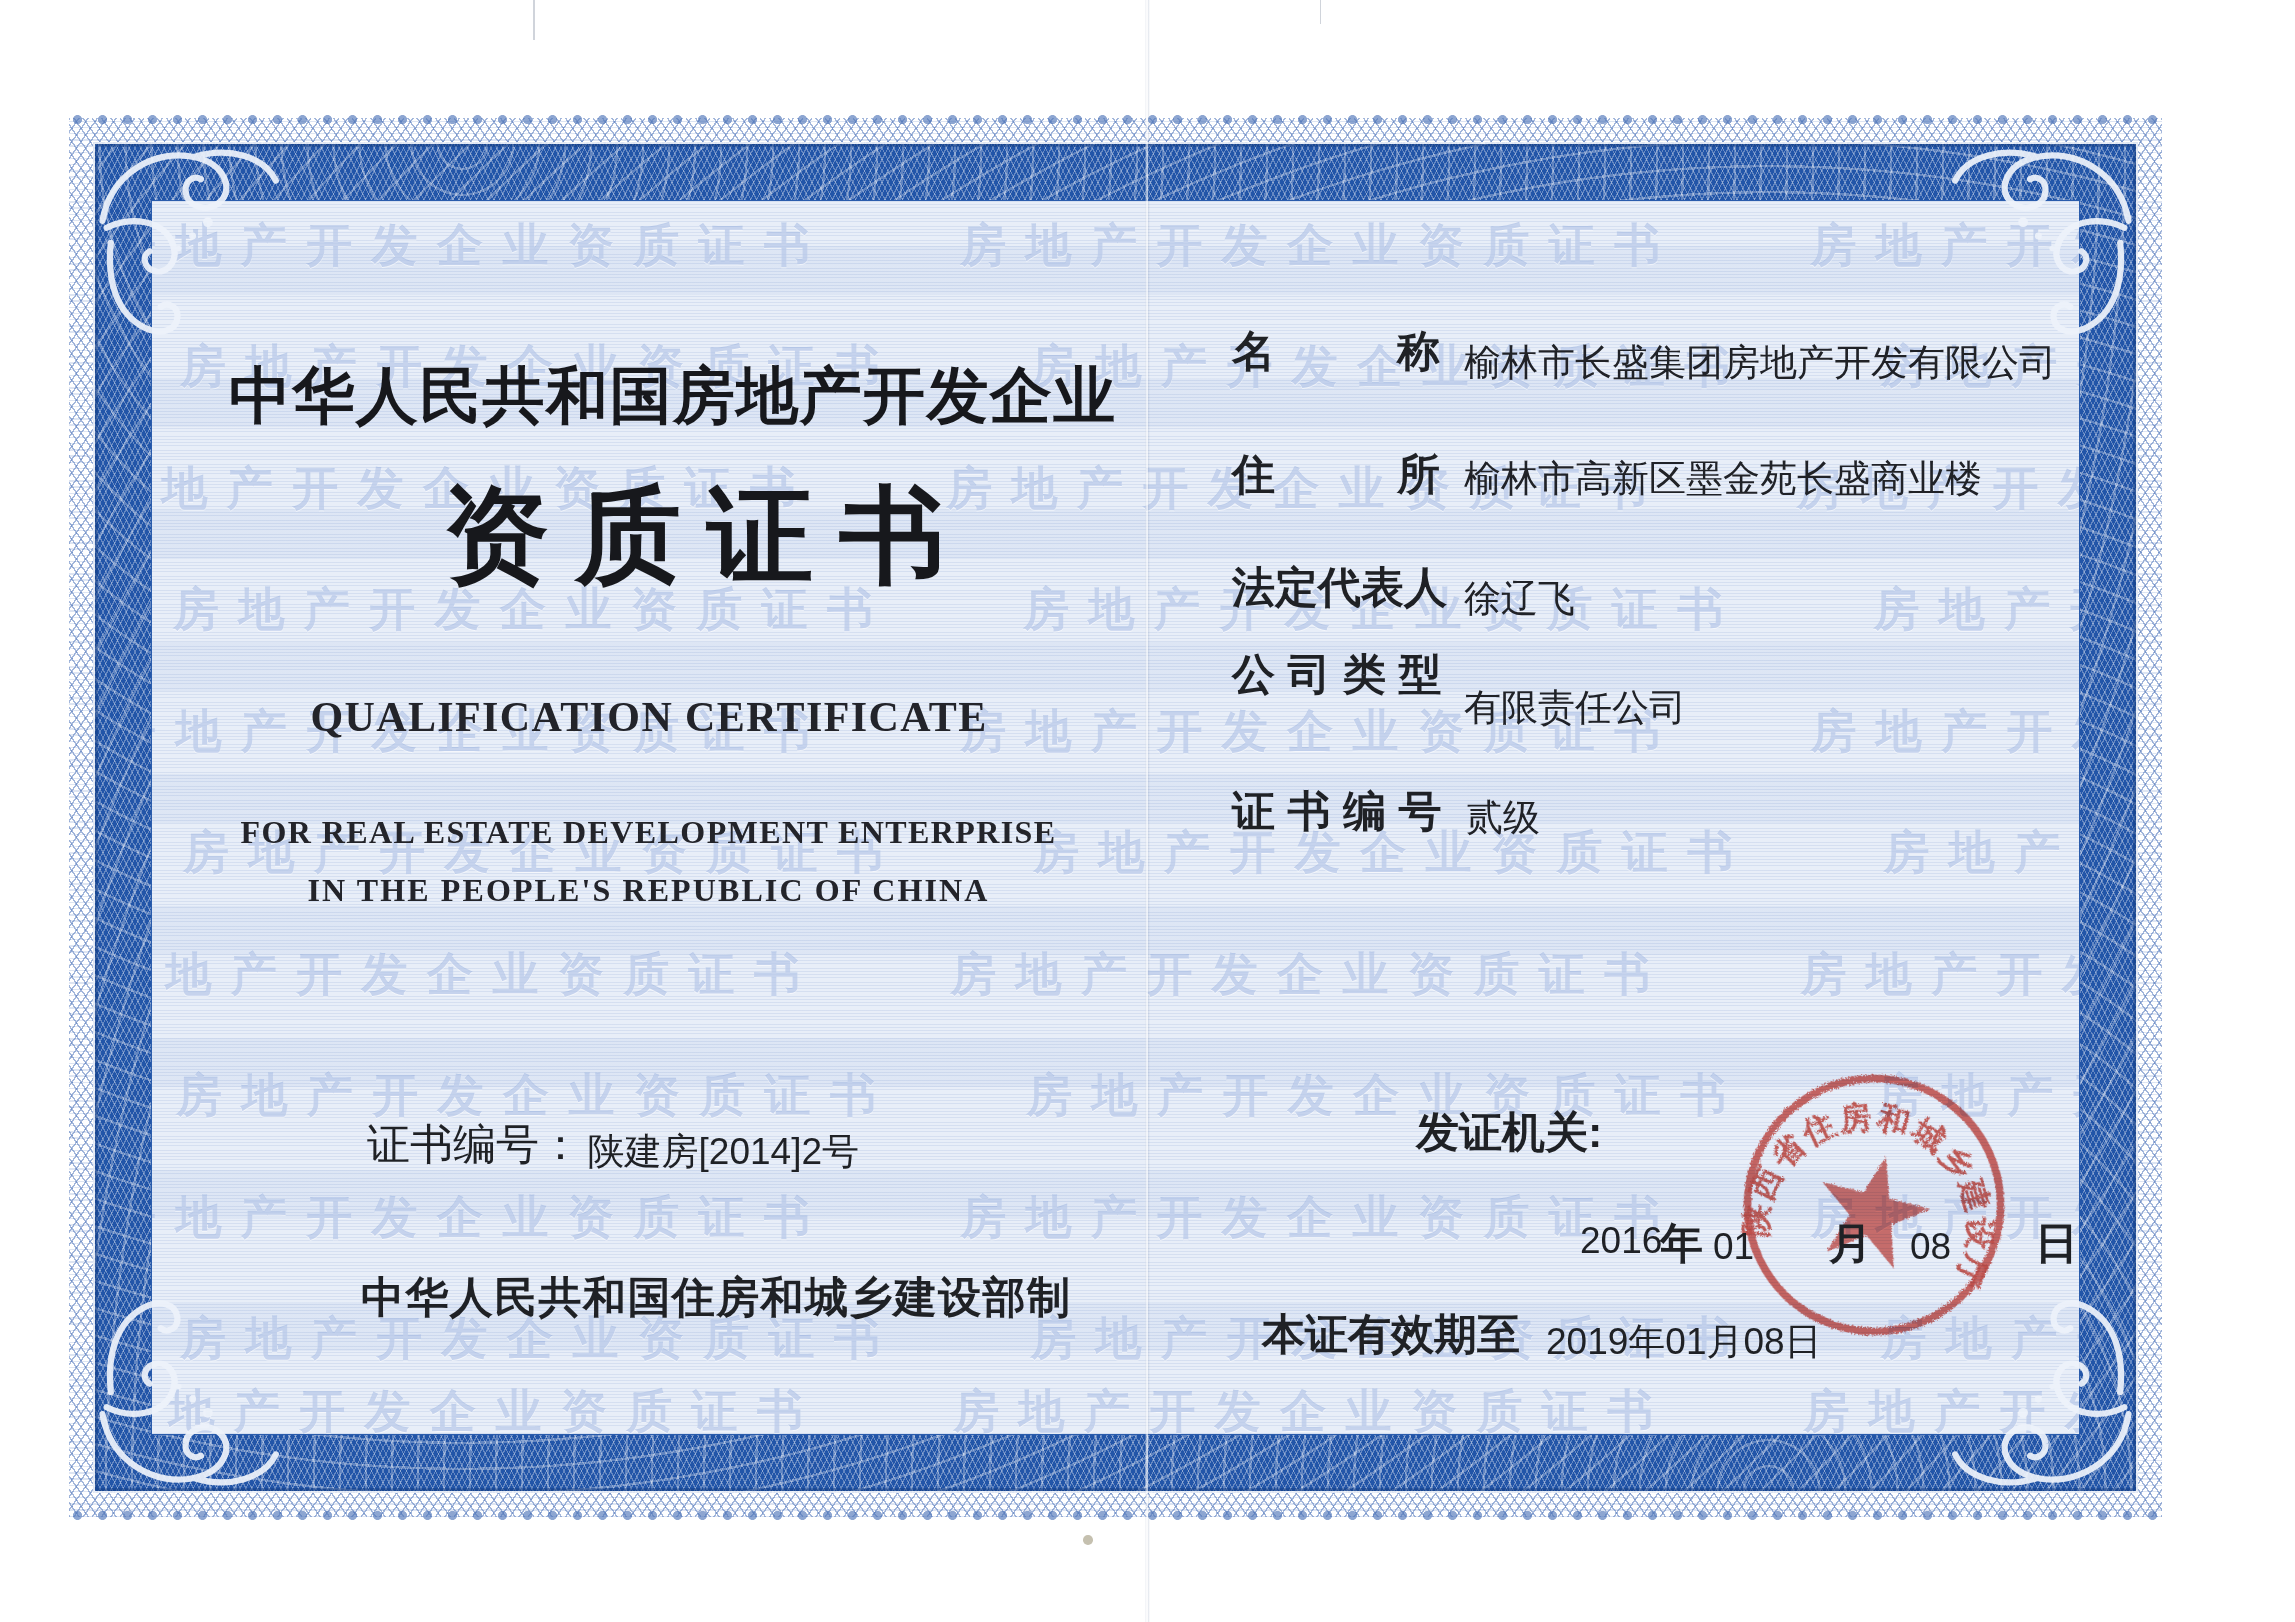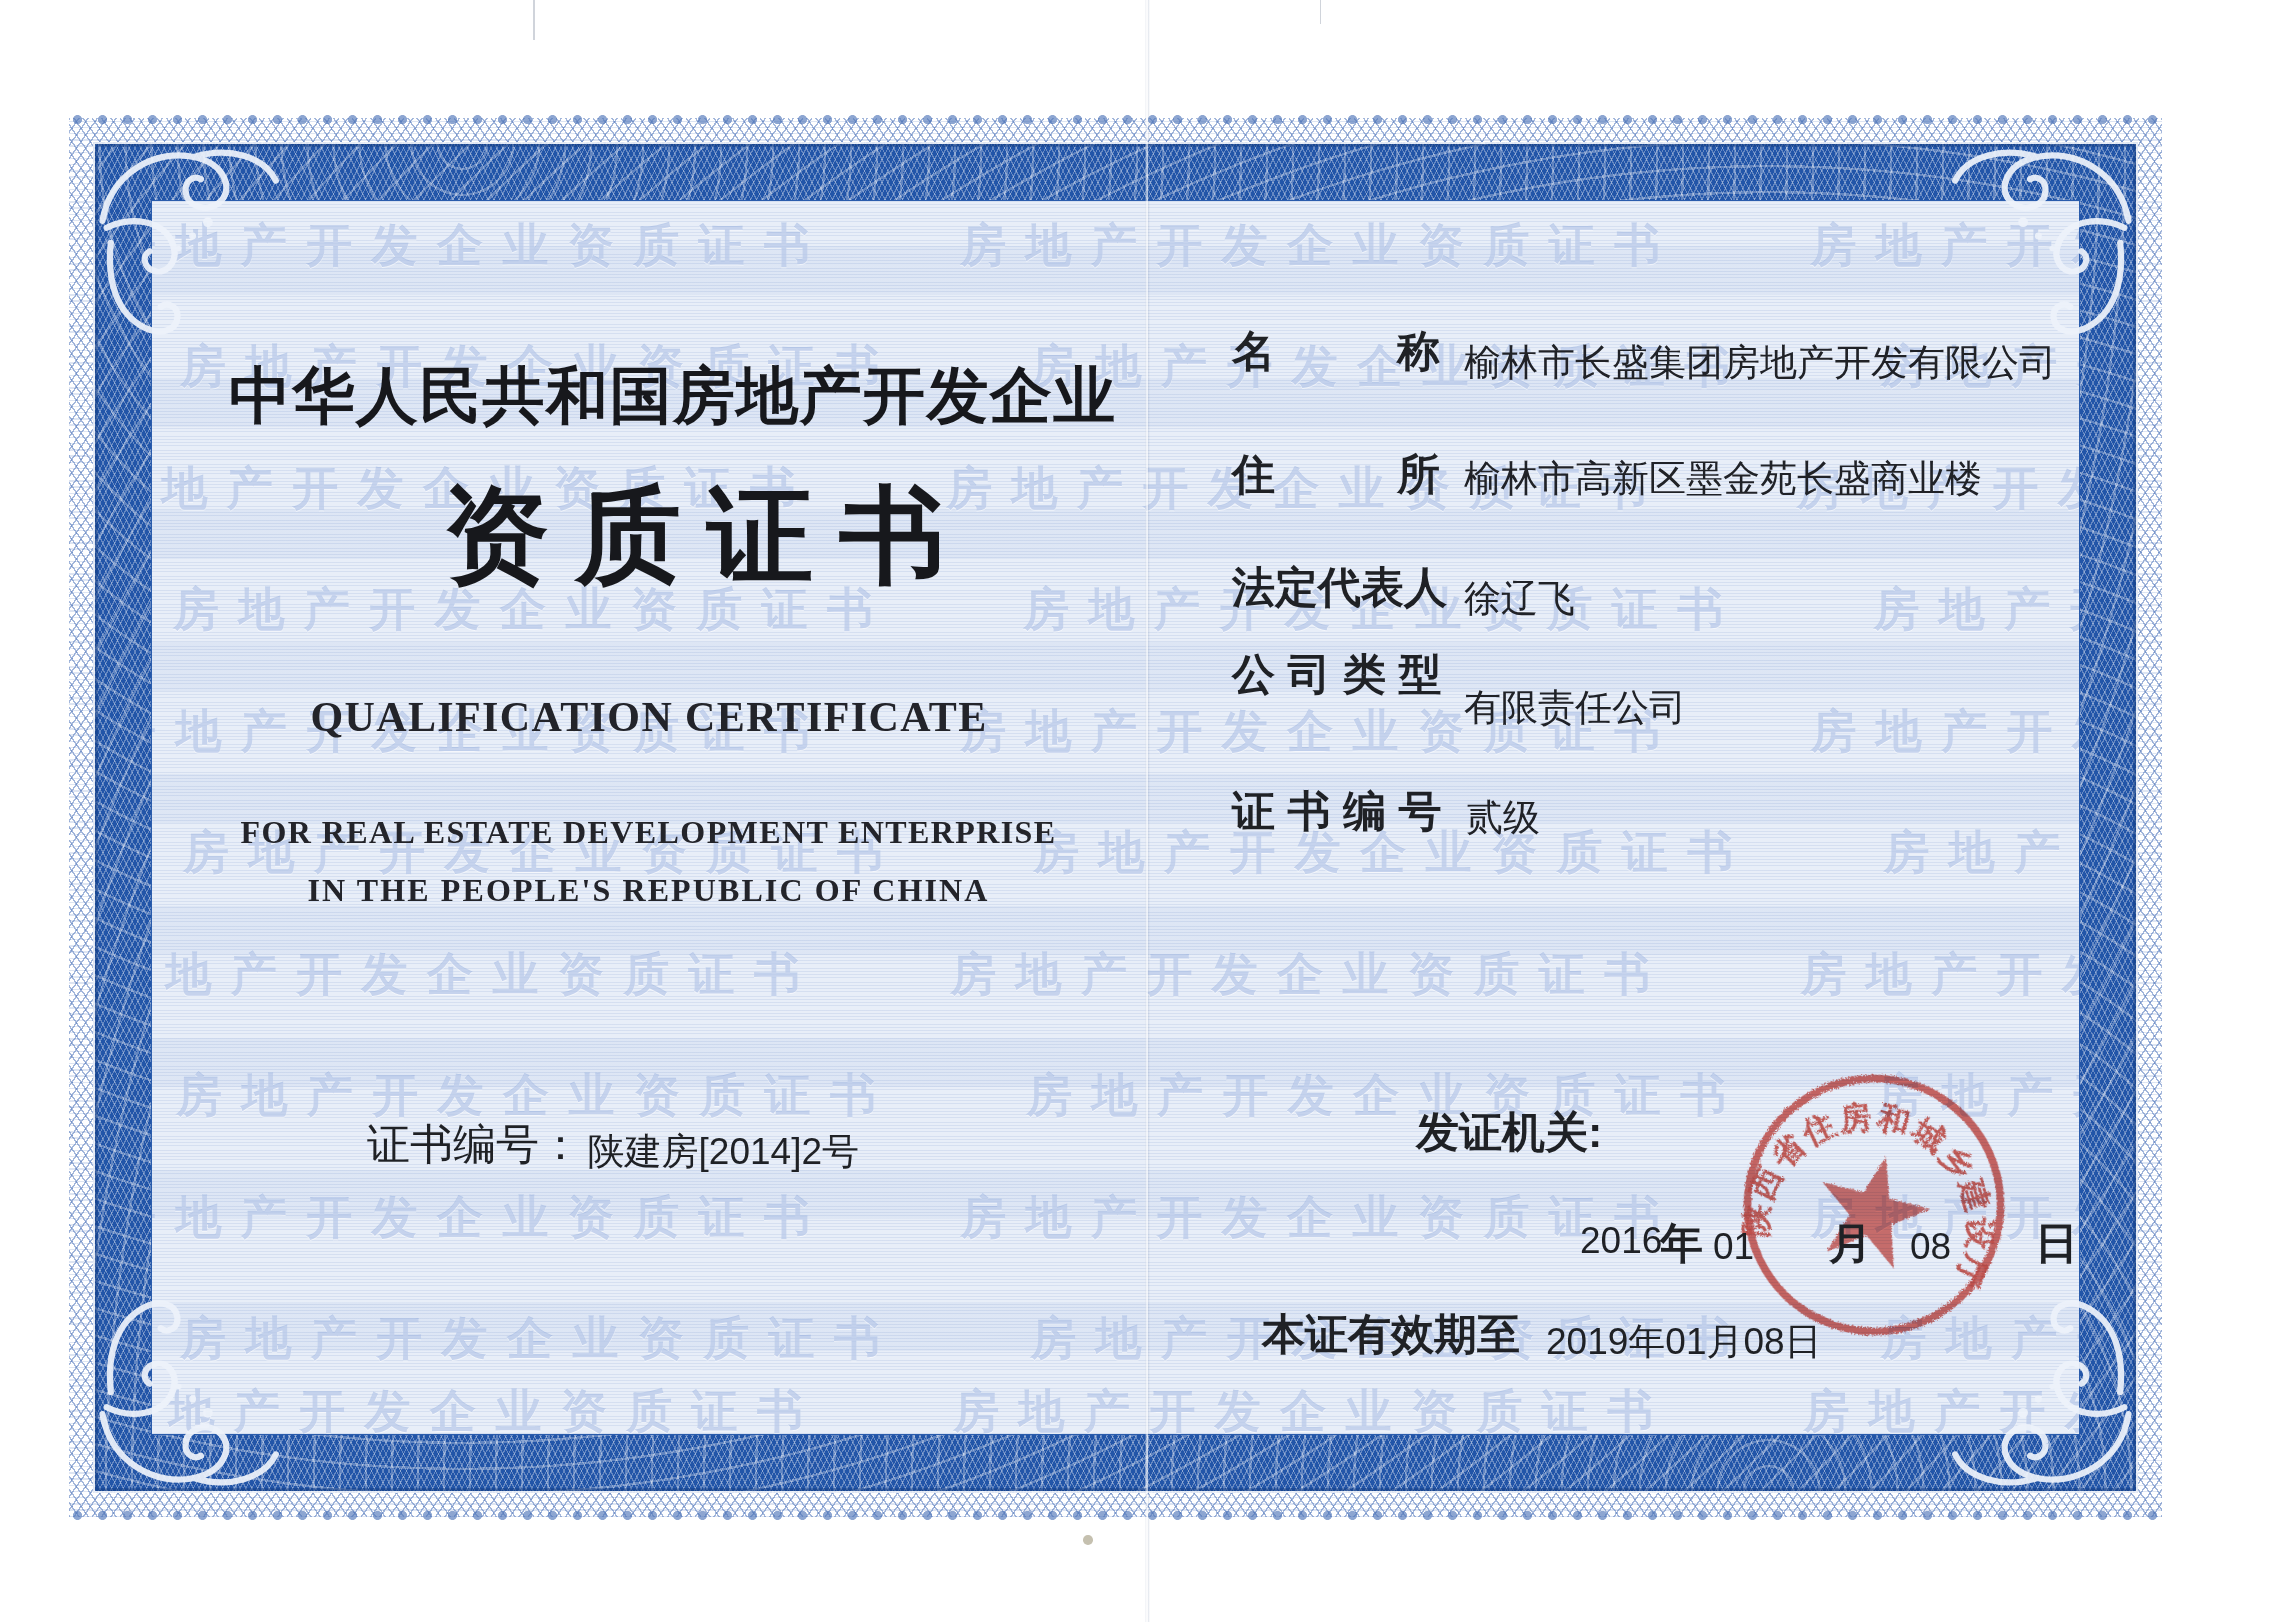--- a/index.html
+++ b/index.html
@@ -191,20 +191,21 @@
     <div class="txt cn-serif title1">中华人民共和国房地产开发企业</div>
     <div class="txt cn-serif title2">资质证书</div>
     <div class="txt cn-serif en1">QUALIFICATION CERTIFICATE</div>
     <div class="txt cn-serif en3">IN THE PEOPLE'S REPUBLIC OF CHINA</div>
     <div class="txt cn-serif en2">FOR REAL ESTATE DEVELOPMENT ENTERPRISE</div>
 
     <div class="txt certno">
       <span class="lbl">证书编号：</span>
       <span class="val">陕建房[2014]2号</span>
     </div>
+    <div class="txt issuer">中华人民共和国住房和城乡建设部制</div>
 
     <div class="txt f-lbl ls2 r1l">名称</div>
     <div class="txt f-val r1v">榆林市长盛集团房地产开发有限公司</div>
 
     <div class="txt f-lbl ls2 r2l">住所</div>
     <div class="txt f-val r2v">榆林市高新区墨金苑长盛商业楼</div>
 
     <div class="txt f-lbl r3l">法定代表人</div>
     <div class="txt f-val r3v">徐辽飞</div>
 

